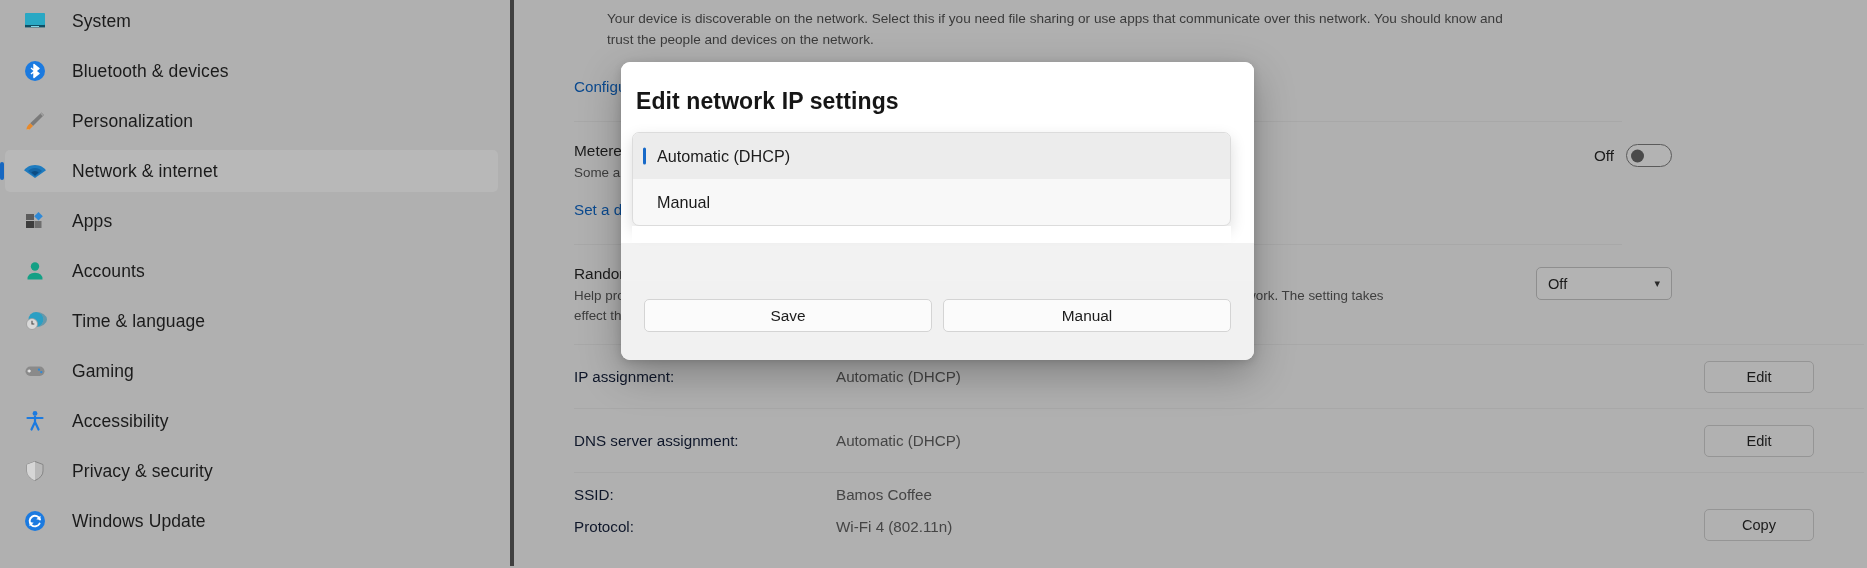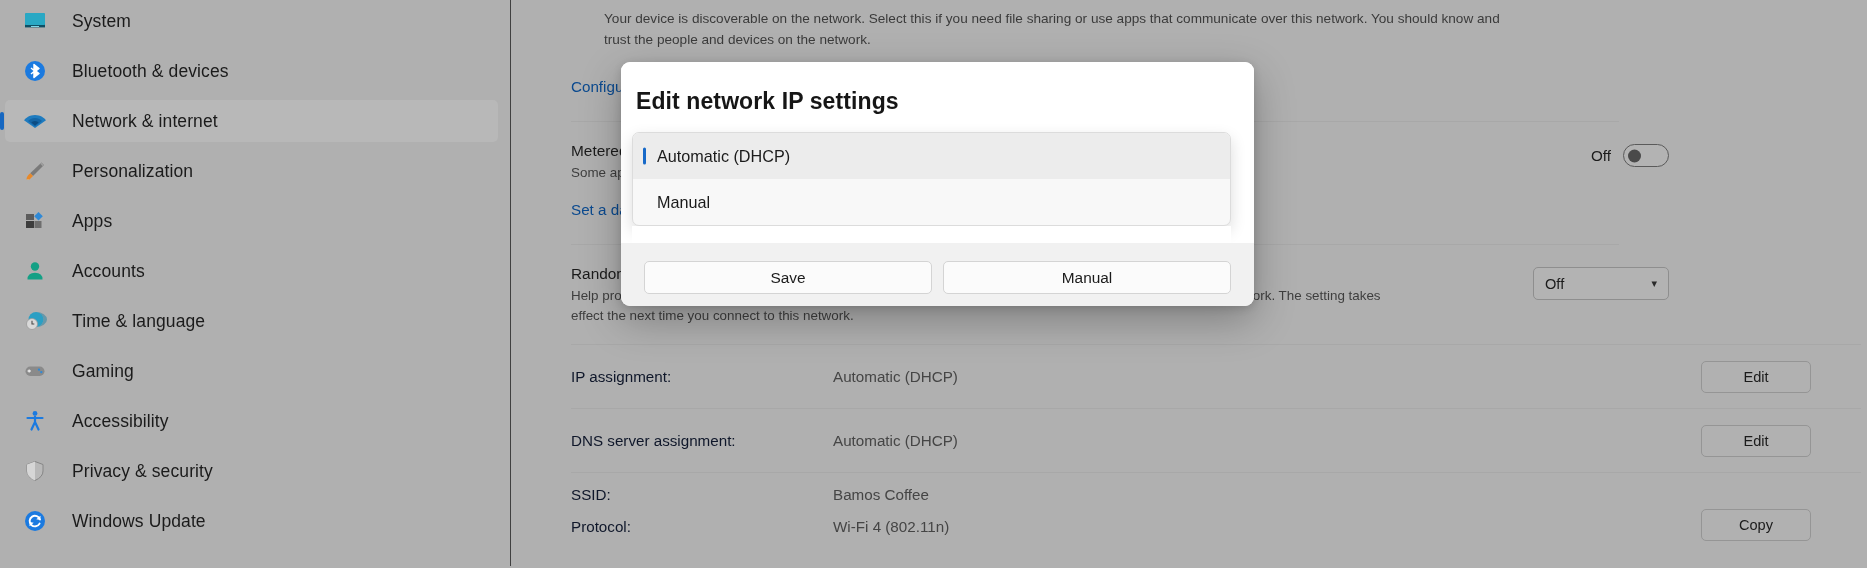--- a/index.html
+++ b/index.html
@@ -64,21 +64,21 @@
     white-space: nowrap;
   }
 
   
   .main {
     flex: 1 1 auto;
     position: relative;
     background: #b0b0b0;
     height: 566px;
     overflow: hidden;
-    border-left: 1px solid #404040;
+    border-left: 4px solid #404040;
   }
   .content-inner {
     width: 1290px;
     padding-left: 60px;
     position: relative;
   }
 
   
   .radio-block {
     position: relative;
@@ -257,23 +257,24 @@
     position: absolute;
     left: 10px; top: 50%;
     transform: translateY(-50%);
     width: 3px; height: 17px;
     border-radius: 2px;
     background: #1769c8;
   }
   .modal-spacer { height: 17px; background: #ffffff; }
   .modal-footer {
     background: #f1f1f1;
-    padding: 18px 23px 12px 23px;
+    padding: 18px 23px 28px 23px;
     display: flex;
     gap: 11px;
+    margin-top: 38px;
   }
   .modal-btn {
     flex: 1 1 0;
     height: 33px;
     border-radius: 5px;
     border: 1px solid #d4d4d4;
     background: #fbfbfb;
     font-size: 15.4px;
     color: #1b1b1b;
     font-family: "Liberation Sans", sans-serif;
@@ -305,41 +306,41 @@
           <svg width="24" height="24" viewBox="0 0 24 24">
               <circle cx="12" cy="12" r="10" fill="#1b7ae0"></circle>
               <path d="M11 5.5 L16 9.5 L11 13.5 L11 5.5 Z M11 10.5 L16 14.5 L11 18.5 L11 10.5 Z M8 9 L11 11.5 M8 15 L11 12.5" stroke="#ffffff" stroke-width="1.5" fill="none" stroke-linejoin="round"></path>
               <path d="M11 5.5 L16 9.5 L11 13.5 Z" fill="#ffffff"></path>
               <path d="M11 10.5 L16 14.5 L11 18.5 Z" fill="#ffffff"></path>
             </svg>
         </span>
         <span class="nav-label">Bluetooth &amp; devices</span>
       </div>
 
+      <div class="nav-item">
+        <span class="nav-icon">
+          <svg width="24" height="24" viewBox="0 0 24 24">
+              <path d="M18.5 3.5 L21 6 L10 17 L7.2 14.2 Z" fill="#7a7a7a"></path>
+              <path d="M18.5 3.5 L21 6 L19.7 7.3 L17.2 4.8 Z" fill="#9e9e9e"></path>
+              <path d="M7.2 14.2 L10 17 L6.5 20.5 L3.5 20.5 Q3.5 17 7.2 14.2 Z" fill="#e8892a"></path>
+              <path d="M3.5 20.5 L6.5 20.5 Q5 19.3 3.5 20.5 Z" fill="#f6c07a"></path>
+            </svg>
+        </span>
+        <span class="nav-label">Personalization</span>
+      </div>
+
       <div class="nav-item selected">
         <span class="nav-icon">
           <svg width="26" height="26" viewBox="0 0 26 26">
               <path d="M13 7 C7.5 7 3.5 10.2 2 12.2 L13 20 L24 12.2 C22.5 10.2 18.5 7 13 7 Z" fill="#1e7bbf"></path>
               <path d="M13 10 C9.8 10 7.2 11.6 6 13 L13 18.5 L20 13 C18.8 11.6 16.2 10 13 10 Z" fill="#1565a5"></path>
               <path d="M13 13 C11.4 13 10 13.8 9.3 14.6 L13 17.5 L16.7 14.6 C16 13.8 14.6 13 13 13 Z" fill="#0d4c82"></path>
             </svg>
         </span>
         <span class="nav-label">Network &amp; internet</span>
-      </div>
-
-      <div class="nav-item">
-        <span class="nav-icon">
-          <svg width="24" height="24" viewBox="0 0 24 24">
-              <path d="M18.5 3.5 L21 6 L10 17 L7.2 14.2 Z" fill="#7a7a7a"></path>
-              <path d="M18.5 3.5 L21 6 L19.7 7.3 L17.2 4.8 Z" fill="#9e9e9e"></path>
-              <path d="M7.2 14.2 L10 17 L6.5 20.5 L3.5 20.5 Q3.5 17 7.2 14.2 Z" fill="#e8892a"></path>
-              <path d="M3.5 20.5 L6.5 20.5 Q5 19.3 3.5 20.5 Z" fill="#f6c07a"></path>
-            </svg>
-        </span>
-        <span class="nav-label">Personalization</span>
       </div>
 
       <div class="nav-item">
         <span class="nav-icon">
           <svg width="24" height="24" viewBox="0 0 24 24">
               <rect x="3" y="5" width="8" height="6" fill="#5c5c5c"></rect>
               <rect x="3" y="12" width="8" height="7" fill="#3d3d3d"></rect>
               <rect x="11.5" y="12" width="7" height="7" fill="#6e6e6e"></rect>
               <path d="M15.5 3 L19.8 7.3 L15.5 11.6 L11.2 7.3 Z" fill="#2f89d6"></path>
             </svg>

